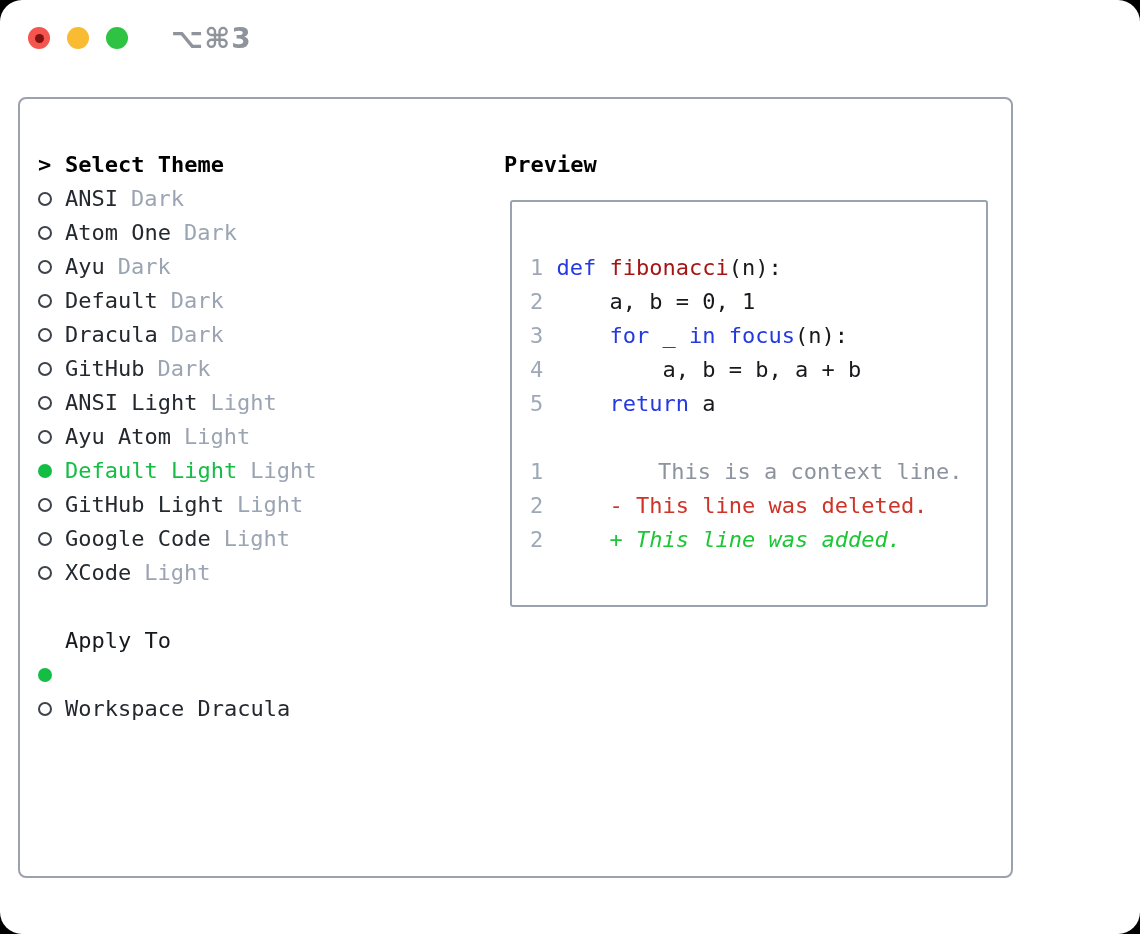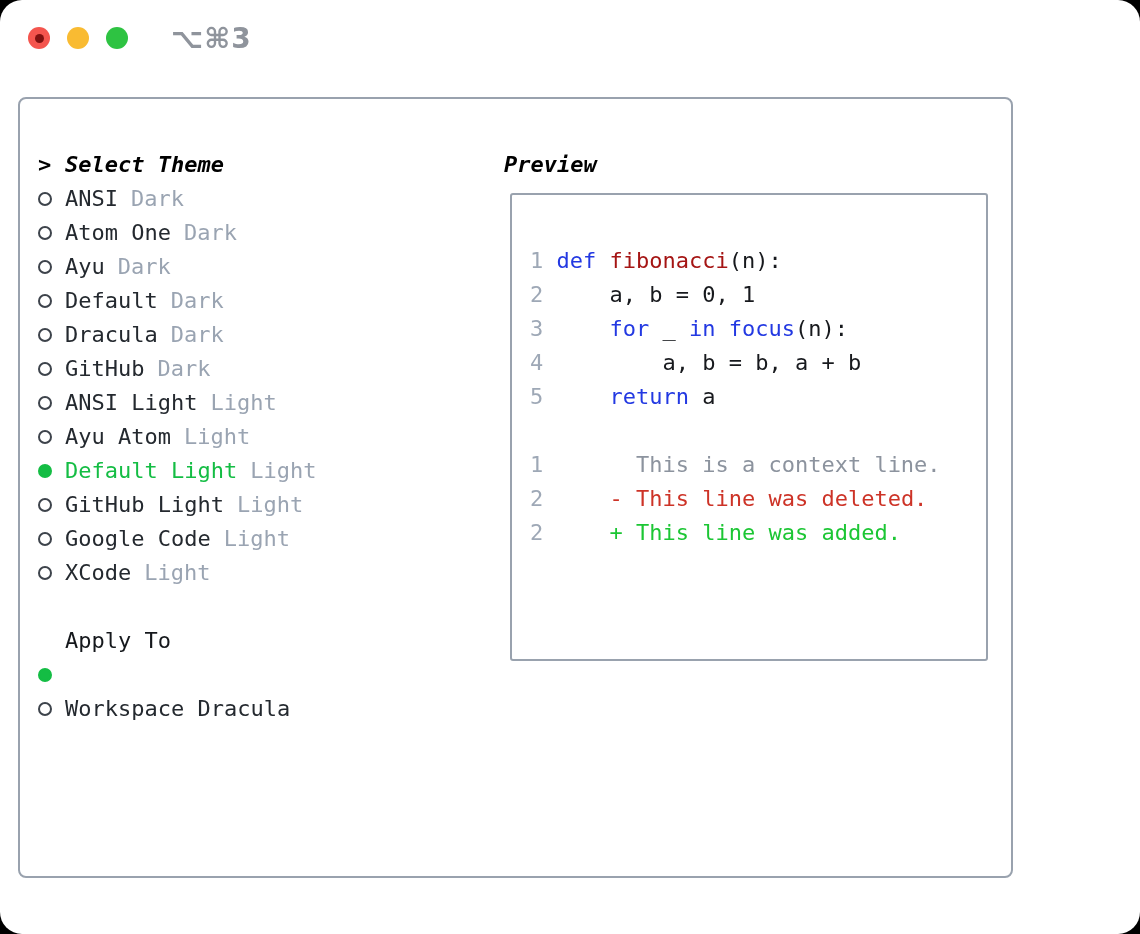--- a/index.html
+++ b/index.html
@@ -40,42 +40,42 @@
     font-size:22px;line-height:34px;color:var(--text);
   }
   .left-col{width:452px;flex:none;}
   .right-col{flex:1;padding-left:14px;}
 
   .row{height:34px;line-height:34px;white-space:pre;display:flex;align-items:center;}
   .marker{display:inline-flex;width:27px;height:34px;align-items:center;flex:none;}
   .prompt-char{font-weight:bold;color:#000;}
   .radio{width:14px;height:14px;box-sizing:border-box;border:2px solid #3d434b;border-radius:50%;}
   .radio.on{background:var(--green);border-color:var(--green);}
-  .header-label{font-weight:bold;color:#000;font-style:italic;}
+  .header-label{font-weight:bold;color:#000;}
   .subheader-label{color:#15181c;}
   .label{color:var(--text);}
   .label.sel{color:var(--green);}
   .variant{color:var(--muted);margin-left:13px;}
   .spacer{height:34px;}
   .hint{width:420px;color:var(--muted);white-space:normal;}
 
-  .preview-header{height:34px;line-height:34px;margin-bottom:11px;}
+  .preview-header{height:34px;line-height:34px;margin-bottom:18px;}
   .preview-box{
-    margin-left:6px;width:478px;height:468px;box-sizing:border-box;
+    margin-left:6px;width:478px;height:407px;box-sizing:border-box;
     border:2px solid var(--border);border-radius:3px;background:#fff;
     padding:49px 0 12px 18px;overflow:hidden;
   }
   .code-line{height:34px;line-height:34px;white-space:pre;}
   .seg.p{color:#17191d;}
   .seg.num{color:var(--line-num);}
   .seg.kw{color:var(--kw-blue);}
   .seg.fn{color:var(--fn-red);}
-  .seg.ctx{color:var(--ctx-gray);}
+  .seg.ctx{color:var(--ctx-gray);margin-left:22px;}
   .seg.del{color:var(--del-red);}
-  .seg.add{color:var(--add-green);}
+  .seg.add{color:var(--add-green);font-style:italic;}
 </style>
 </head>
 <body>
 
 <div class="window">
   <div class="titlebar">
     <span class="dot red"></span>
     <span class="dot yellow"></span>
     <span class="dot green"></span>
     <span class="win-title">⌥⌘3</span>

